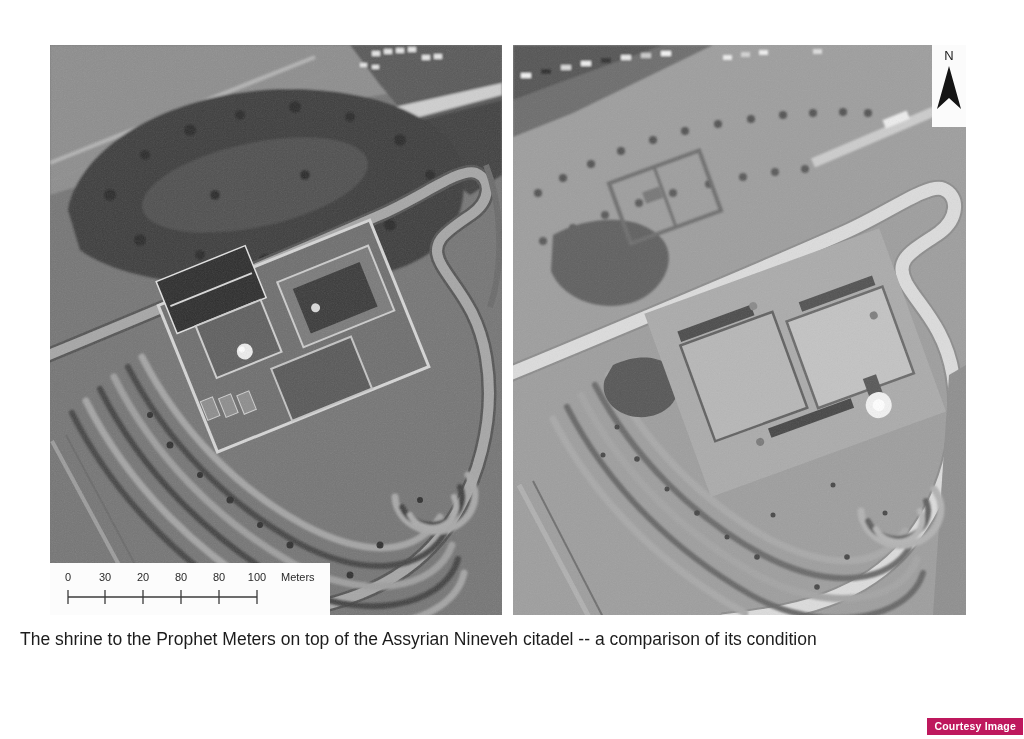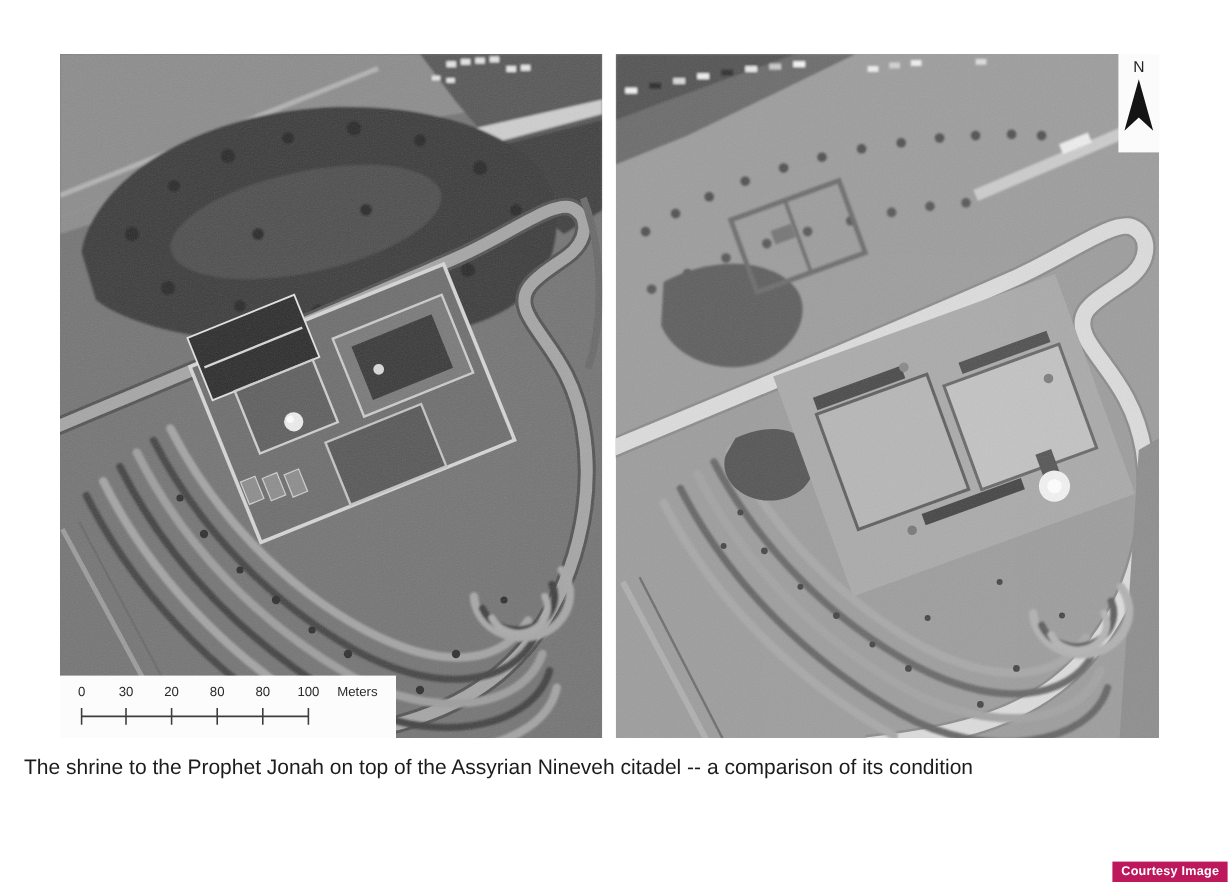--- a/index.html
+++ b/index.html
@@ -257,18 +257,18 @@
 
     <div class="northbox">
       <div class="north-n">N</div>
       <svg class="north-arrow-svg" width="28" height="46" viewBox="0 0 28 46" xmlns="http://www.w3.org/2000/svg">
         <path d="M14,1 L26,44 L14,33 L2,44 Z" fill="#141414"></path>
       </svg>
     </div>
   </figure>
 
   <div class="caption">
-    <div class="caption-line">The shrine to the Prophet Jonah on top of the Assyrian Nineveh citadel -- a comparison of its condition</div>
+    <div class="caption-line">The shrine to the Prophet Meters on top of the Assyrian Nineveh citadel -- a comparison of its condition</div>
   </div>
 
   <div class="credit">Courtesy Image</div>
 
 </div>
 
 </body></html>

